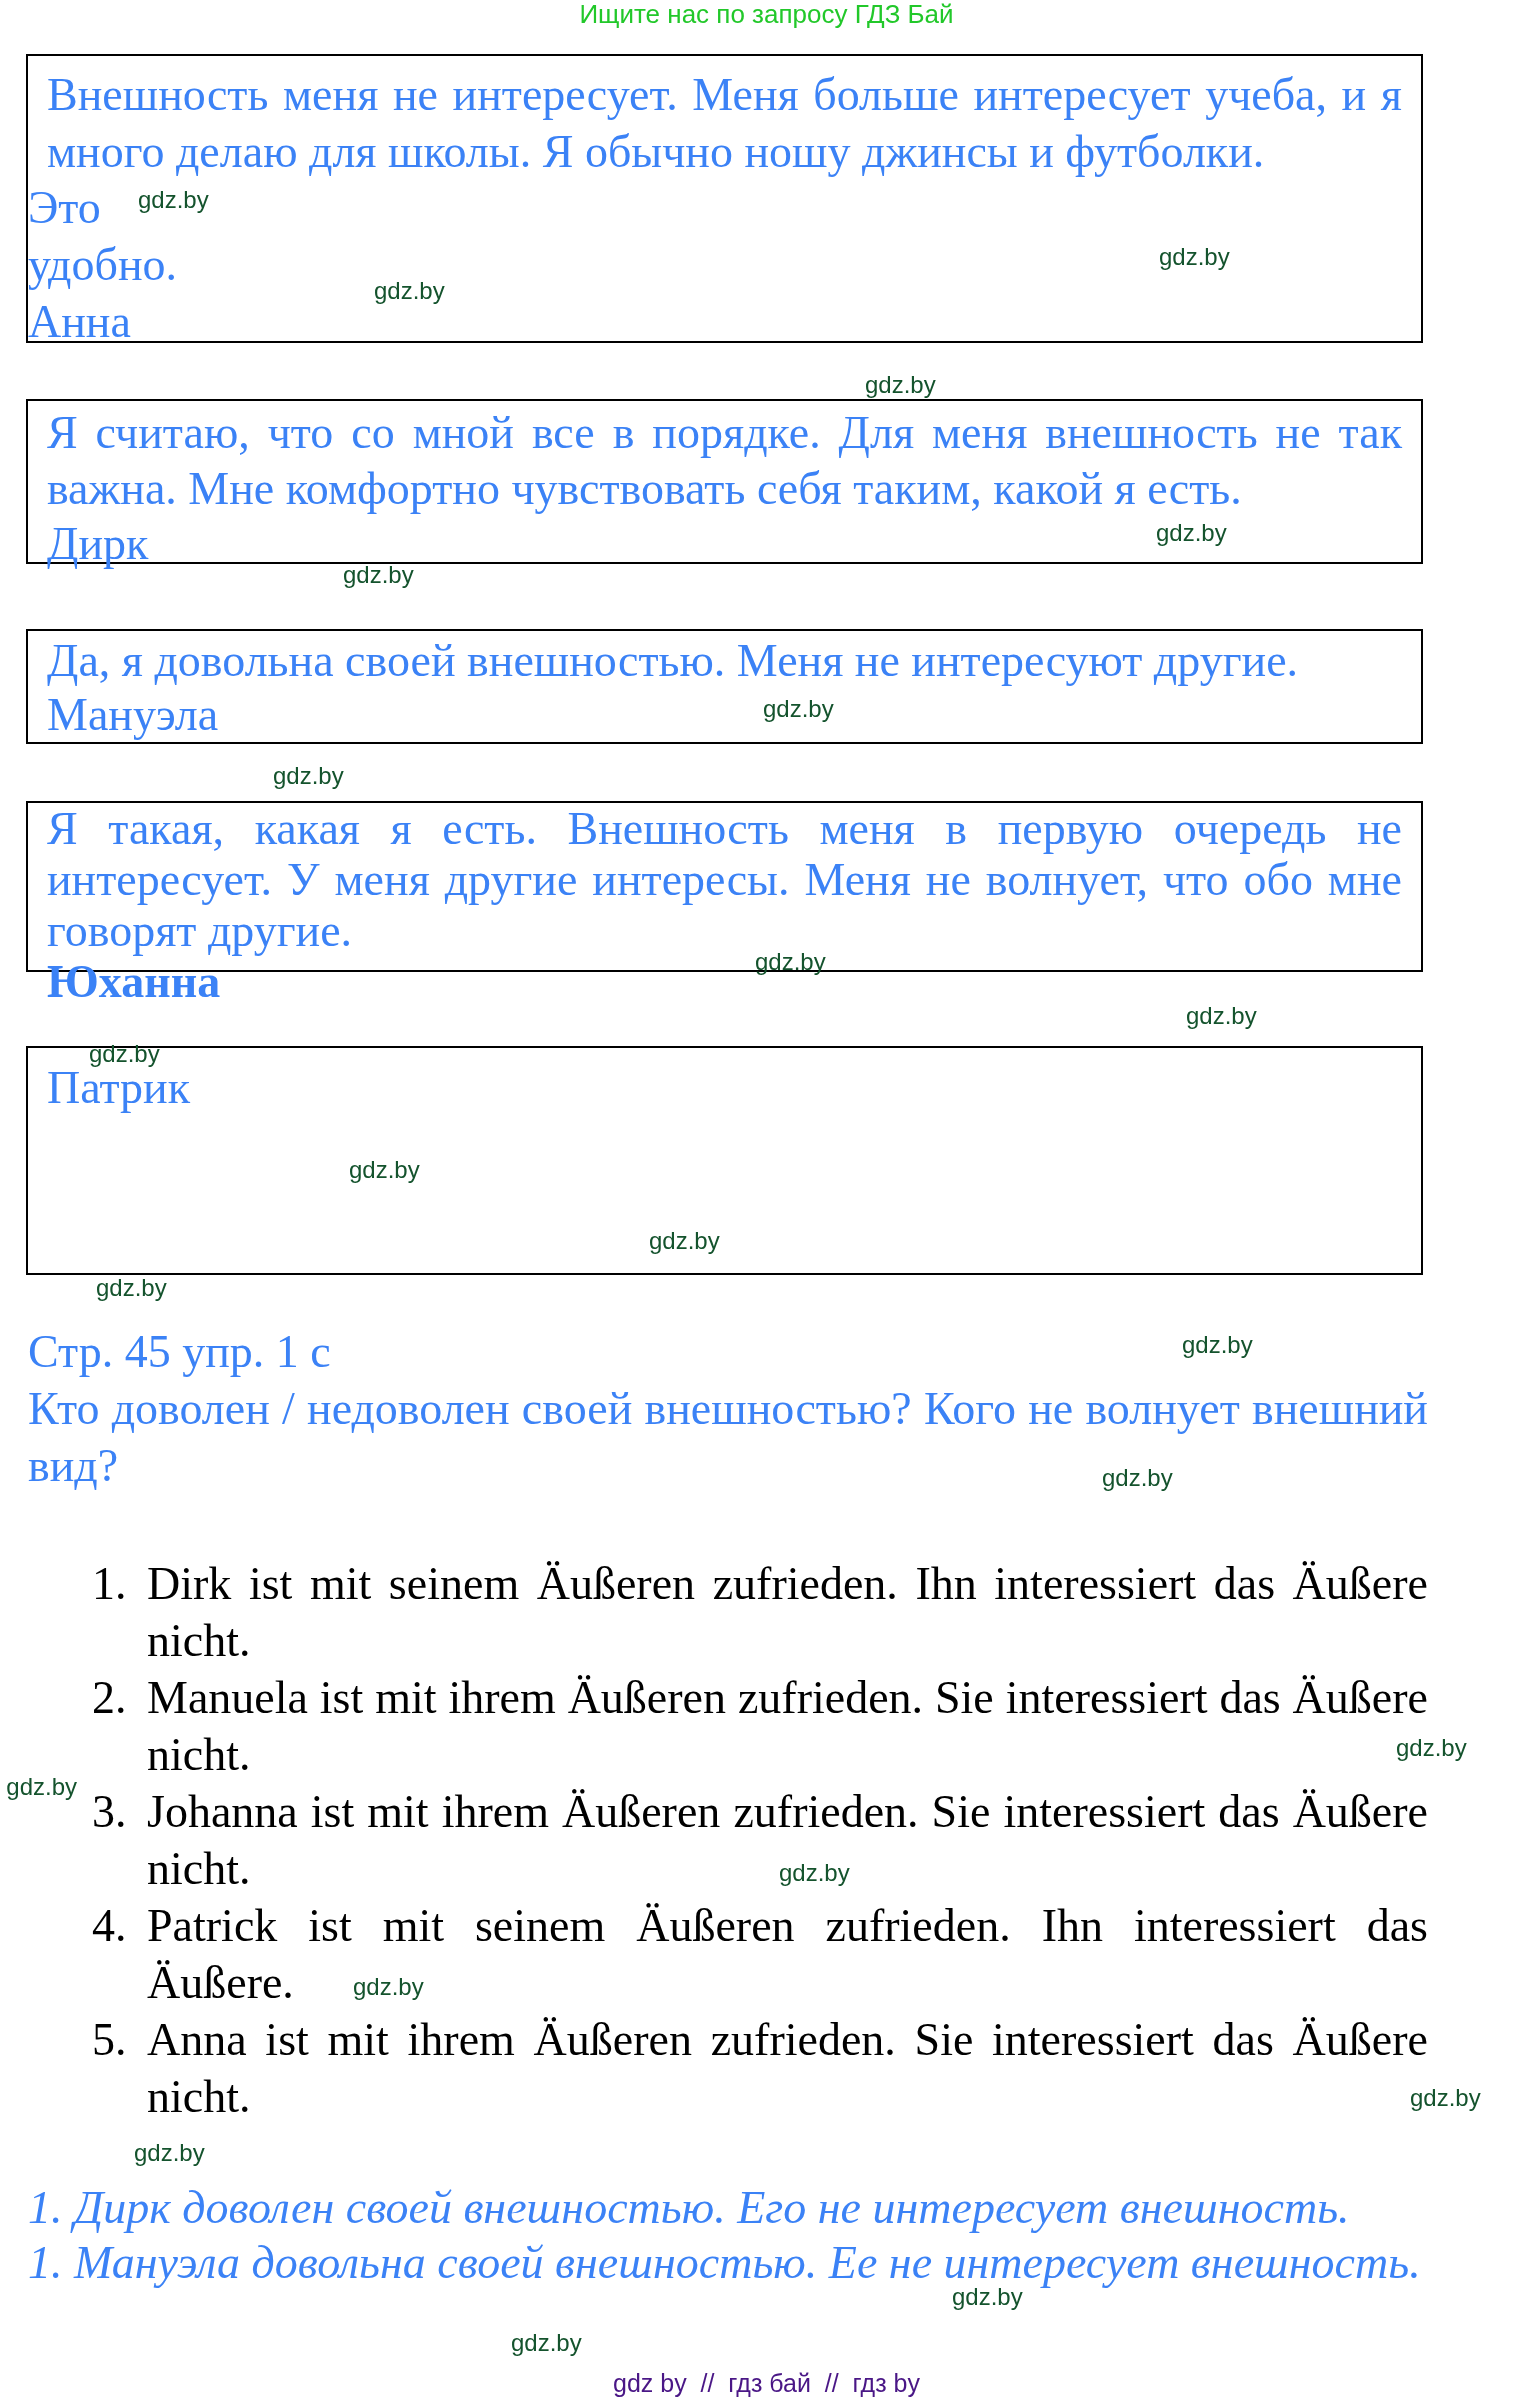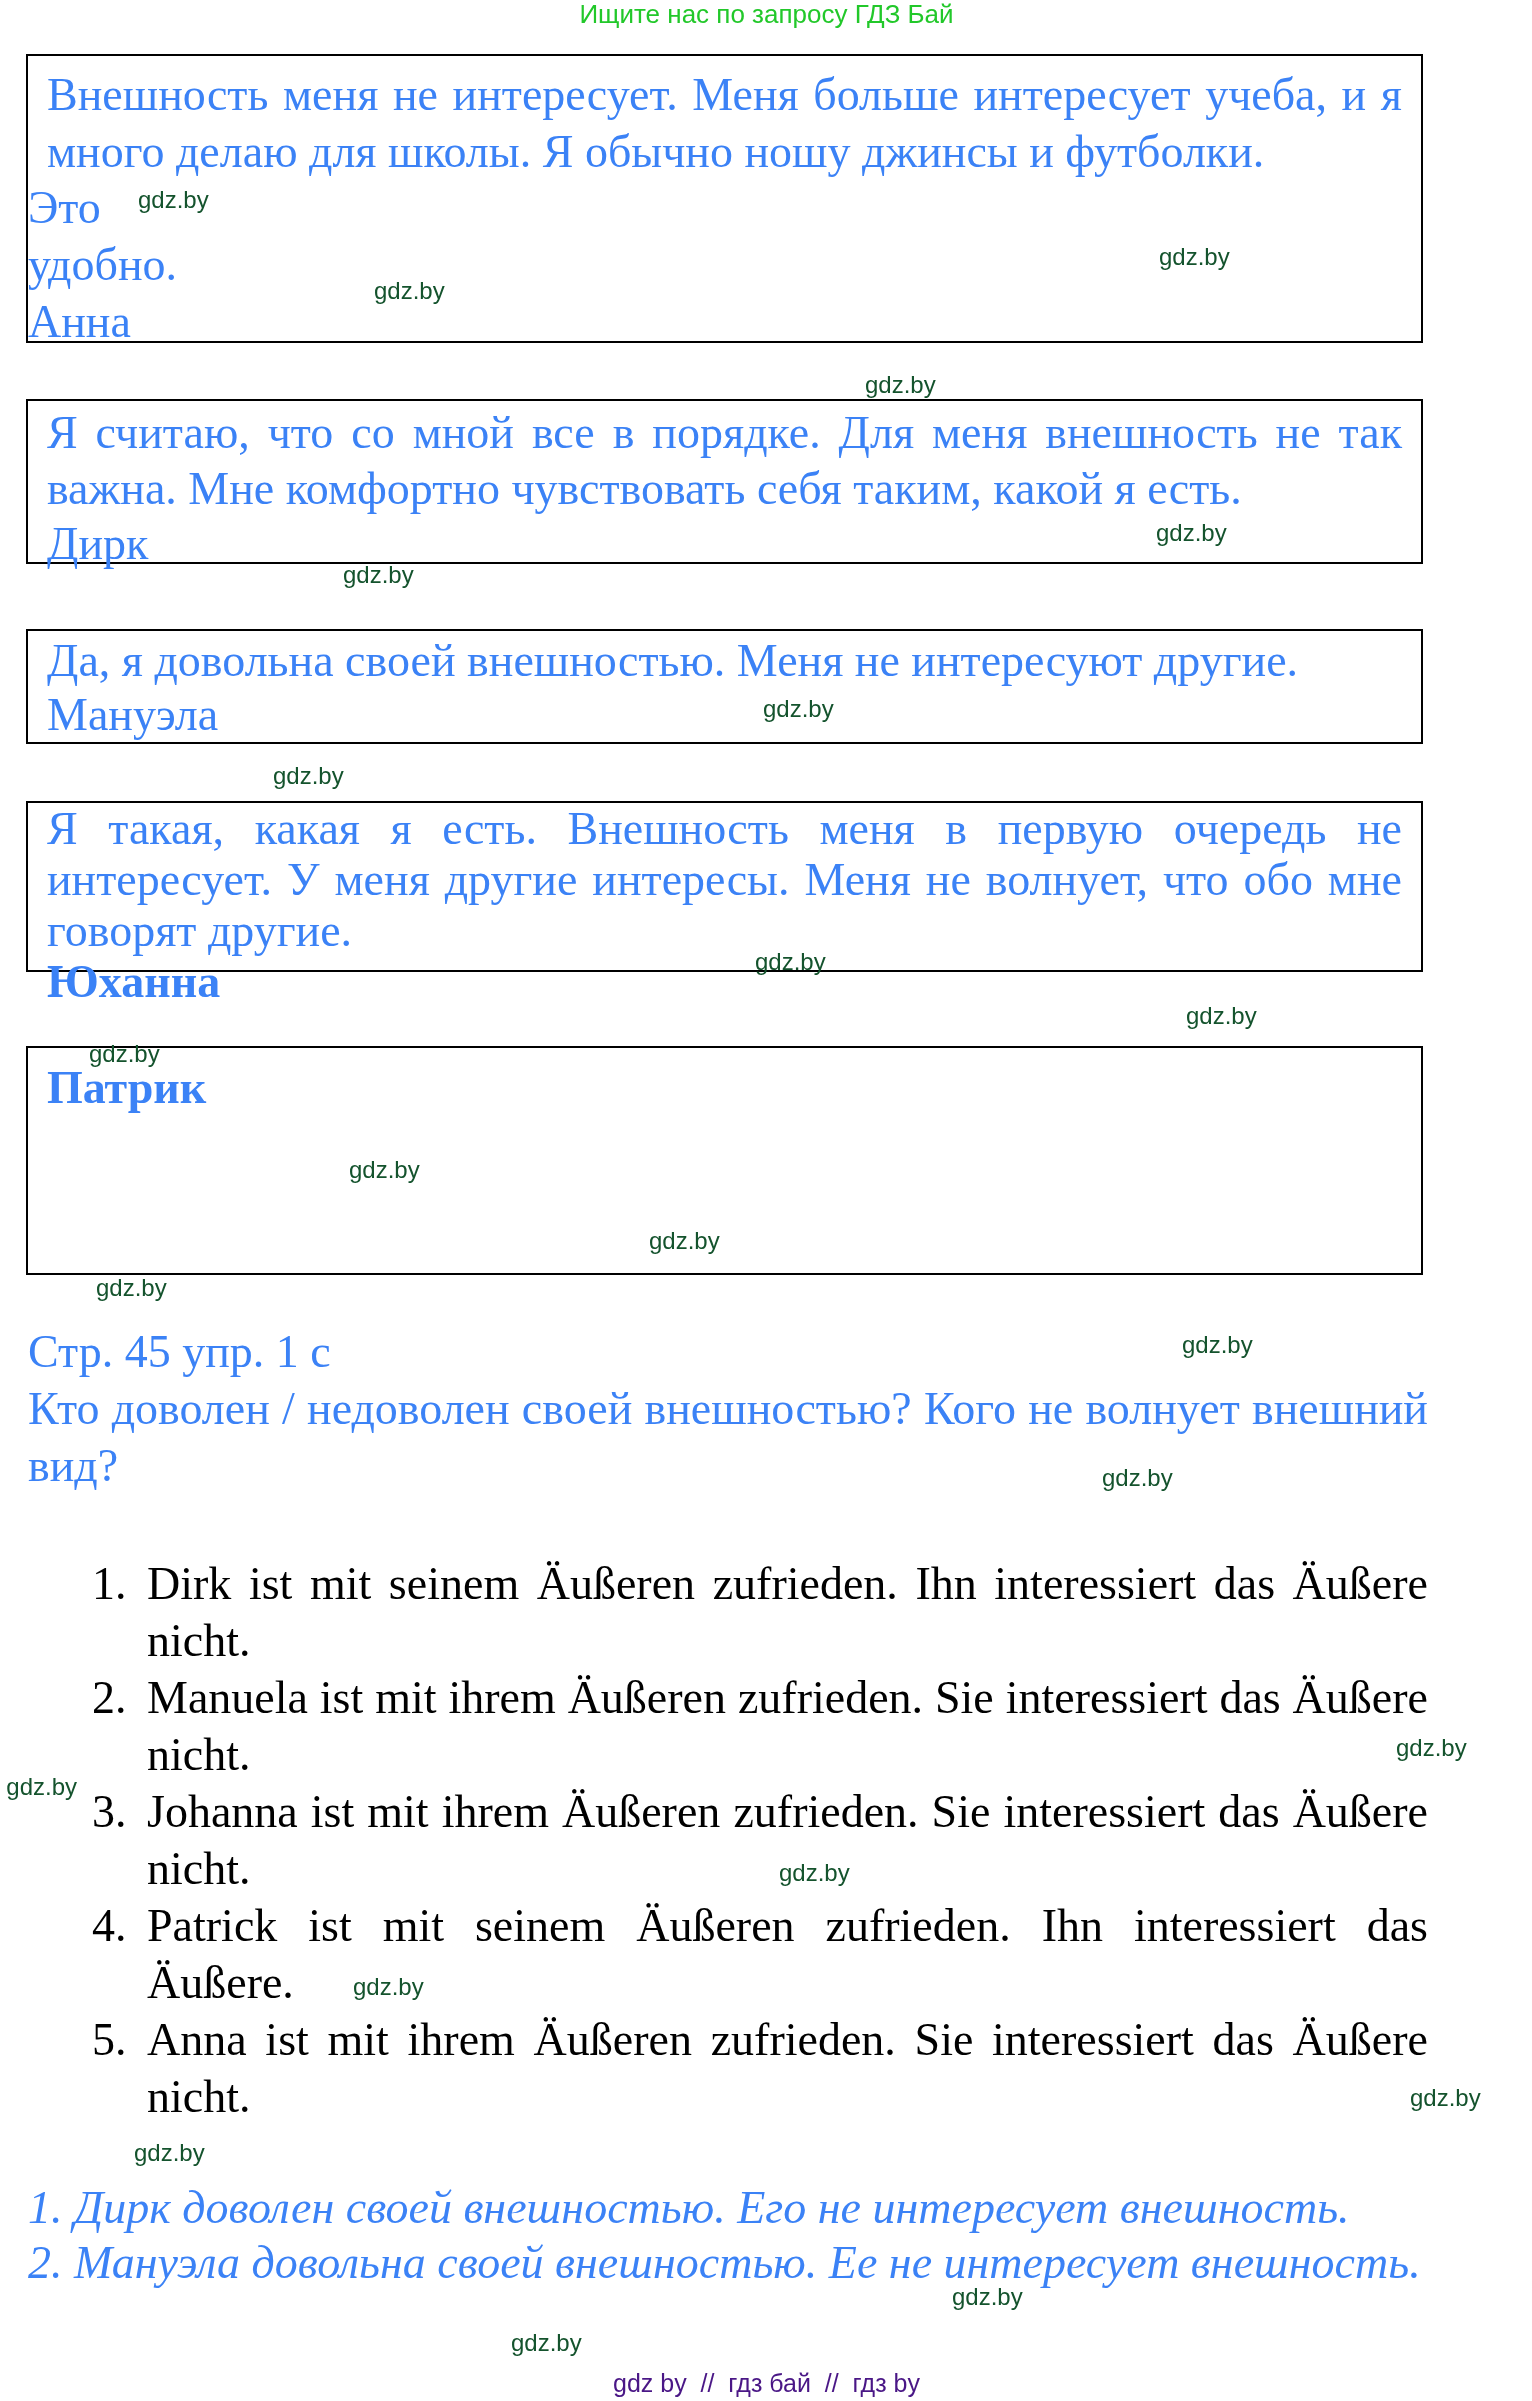--- a/index.html
+++ b/index.html
@@ -62,39 +62,39 @@
   <p style="line-height:54px;">Да, я довольна своей внешностью. Меня не интересуют другие.</p>
   <p style="line-height:54px;">Мануэла</p>
 </div>
 
 <div class="box" style="top:801px;height:171px;padding-top:0px;">
   <p style="line-height:51px;">Я такая, какая я есть. Внешность меня в первую очередь не интересует. У меня другие интересы. Меня не волнует, что обо мне говорят другие.</p>
   <p style="line-height:51px;font-weight:bold;">Юханна</p>
 </div>
 
 <div class="box" style="top:1046px;height:229px;padding-top:11px;">
-  <p style="line-height:57px;font-weight:bold;">Патрик</p>
+  <p style="line-height:57px;">Патрик</p>
 </div>
 
 <div class="block" style="top:1323px;">
   <p style="line-height:57px;">Стр. 45 упр. 1 с</p>
   <p style="line-height:57px;">Кто доволен / недоволен своей внешностью? Кого не волнует внешний вид?</p>
 </div>
 
 <ol class="answers">
   <li><span class="num">1.</span><span>Dirk ist mit seinem Äußeren zufrieden. Ihn interessiert das Äußere nicht.</span></li>
   <li><span class="num">2.</span><span>Manuela ist mit ihrem Äußeren zufrieden. Sie interessiert das Äußere nicht.</span></li>
   <li><span class="num">3.</span><span>Johanna ist mit ihrem Äußeren zufrieden. Sie interessiert das Äußere nicht.</span></li>
   <li><span class="num">4.</span><span>Patrick ist mit seinem Äußeren zufrieden. Ihn interessiert das Äußere.</span></li>
   <li><span class="num">5.</span><span>Anna ist mit ihrem Äußeren zufrieden. Sie interessiert das Äußere nicht.</span></li>
 </ol>
 
 <div class="block italic" style="top:2180px;">
   <p style="line-height:55px;">1. Дирк доволен своей внешностью. Его не интересует внешность.</p>
-  <p style="line-height:55px;">2. Мануэла довольна своей внешностью. Ее не интересует внешность.</p>
+  <p style="line-height:55px;">1. Мануэла довольна своей внешностью. Ее не интересует внешность.</p>
 </div>
 
 <span class="wm" style="left:138px;top:187px;">gdz.by</span>
 <span class="wm" style="left:1159px;top:244px;">gdz.by</span>
 <span class="wm" style="left:374px;top:278px;">gdz.by</span>
 <span class="wm" style="left:865px;top:372px;">gdz.by</span>
 <span class="wm" style="left:1156px;top:520px;">gdz.by</span>
 <span class="wm" style="left:343px;top:562px;">gdz.by</span>
 <span class="wm" style="left:763px;top:696px;">gdz.by</span>
 <span class="wm" style="left:273px;top:763px;">gdz.by</span>

